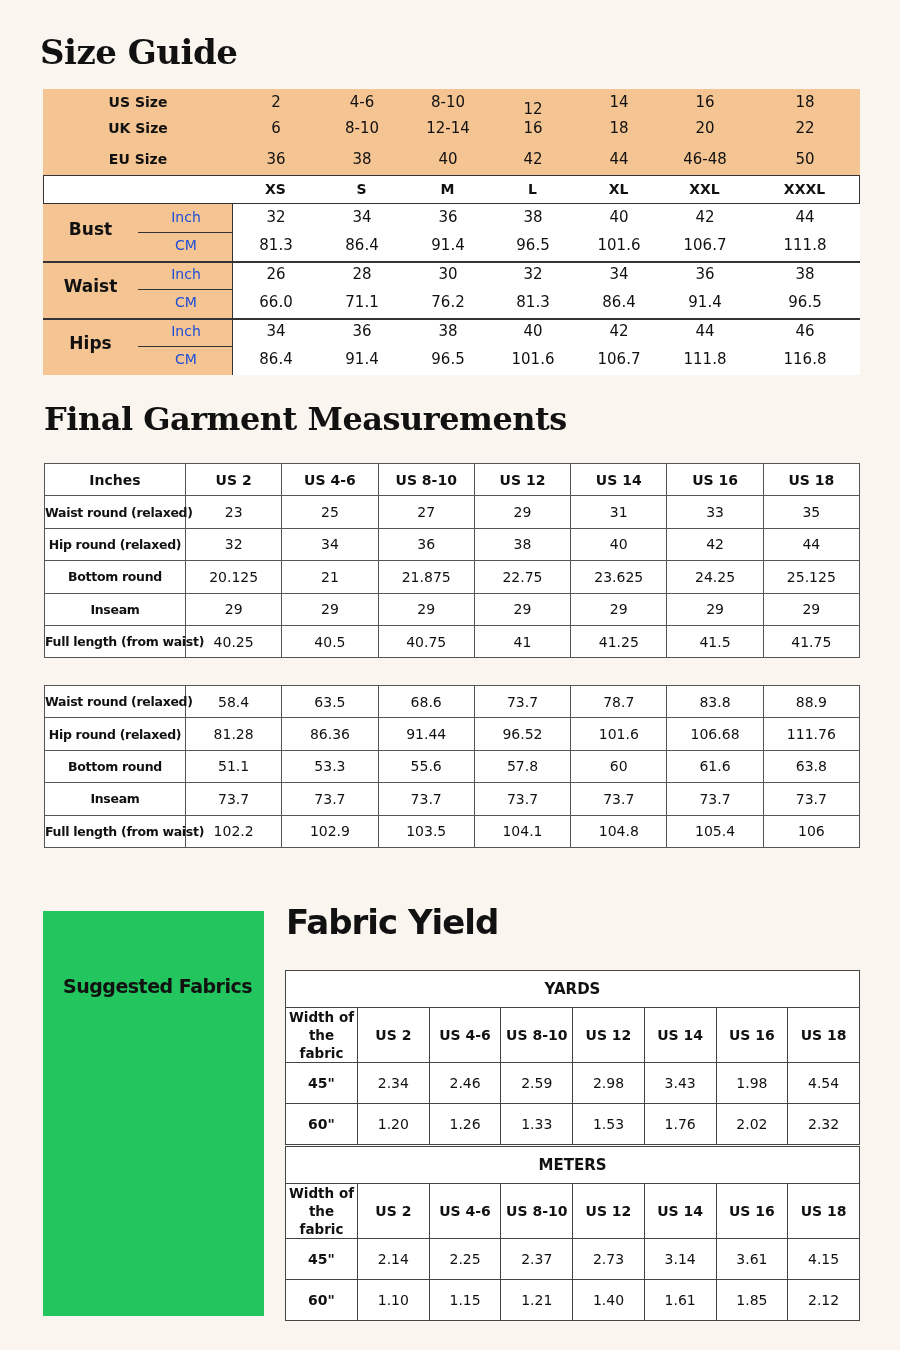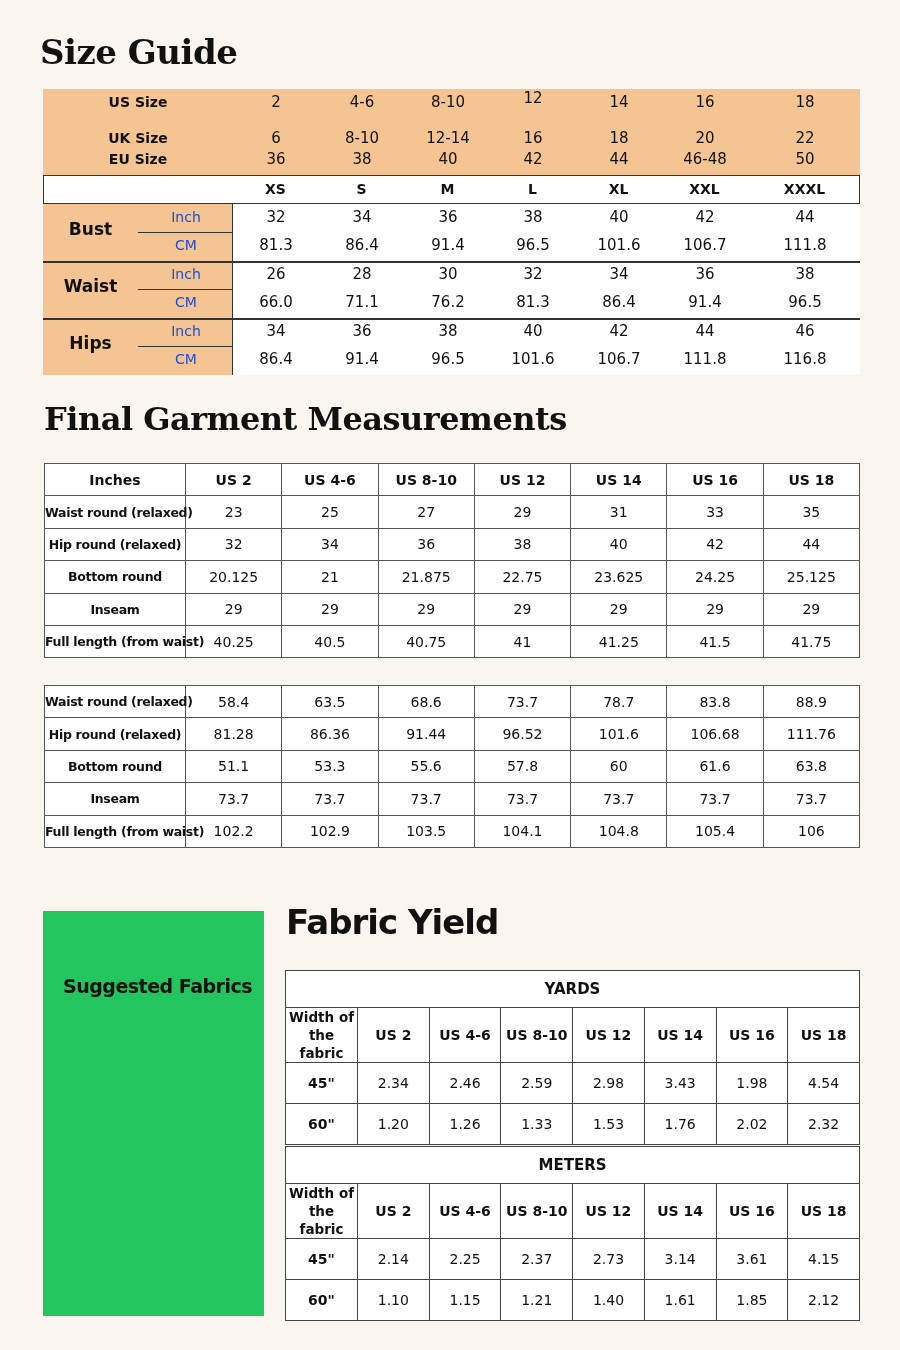--- a/index.html
+++ b/index.html
@@ -59,26 +59,26 @@
 <div class="h1" id="title-size">Size Guide</div>
 
 <div id="size-guide">
   <div class="sg-head"></div>
   <div id="sg-regions">
       <div class="sg-row" style="top: 0px;">
         <div class="lbl" style="top: 5px;">US Size</div>
         <div class="v" style="left: 233px; top: 4px;">2</div>
         <div class="v" style="left: 319px; top: 4px;">4-6</div>
         <div class="v" style="left: 405px; top: 4px;">8-10</div>
-        <div class="v" style="left: 490px; top: 0;">12</div>
+        <div class="v" style="left: 490px; top: 11px;">12</div>
         <div class="v" style="left: 576px; top: 4px;">14</div>
         <div class="v" style="left: 662px; top: 4px;">16</div>
         <div class="v" style="left: 762px; top: 4px;">18</div>
       </div>
-      <div class="sg-row" style="top: 36px; padding-left: 9px;">
+      <div class="sg-row" style="top: 26px; padding-left: 9px;">
         <div class="lbl" style="top: 5px;">UK Size</div>
         <div class="v" style="left: 233px; top: 4px;">6</div>
         <div class="v" style="left: 319px; top: 4px;">8-10</div>
         <div class="v" style="left: 405px; top: 4px;">12-14</div>
         <div class="v" style="left: 490px; top: 4px;">16</div>
         <div class="v" style="left: 576px; top: 4px;">18</div>
         <div class="v" style="left: 662px; top: 4px;">20</div>
         <div class="v" style="left: 762px; top: 4px;">22</div>
       </div>
       <div class="sg-row" style="top: 57px;">

